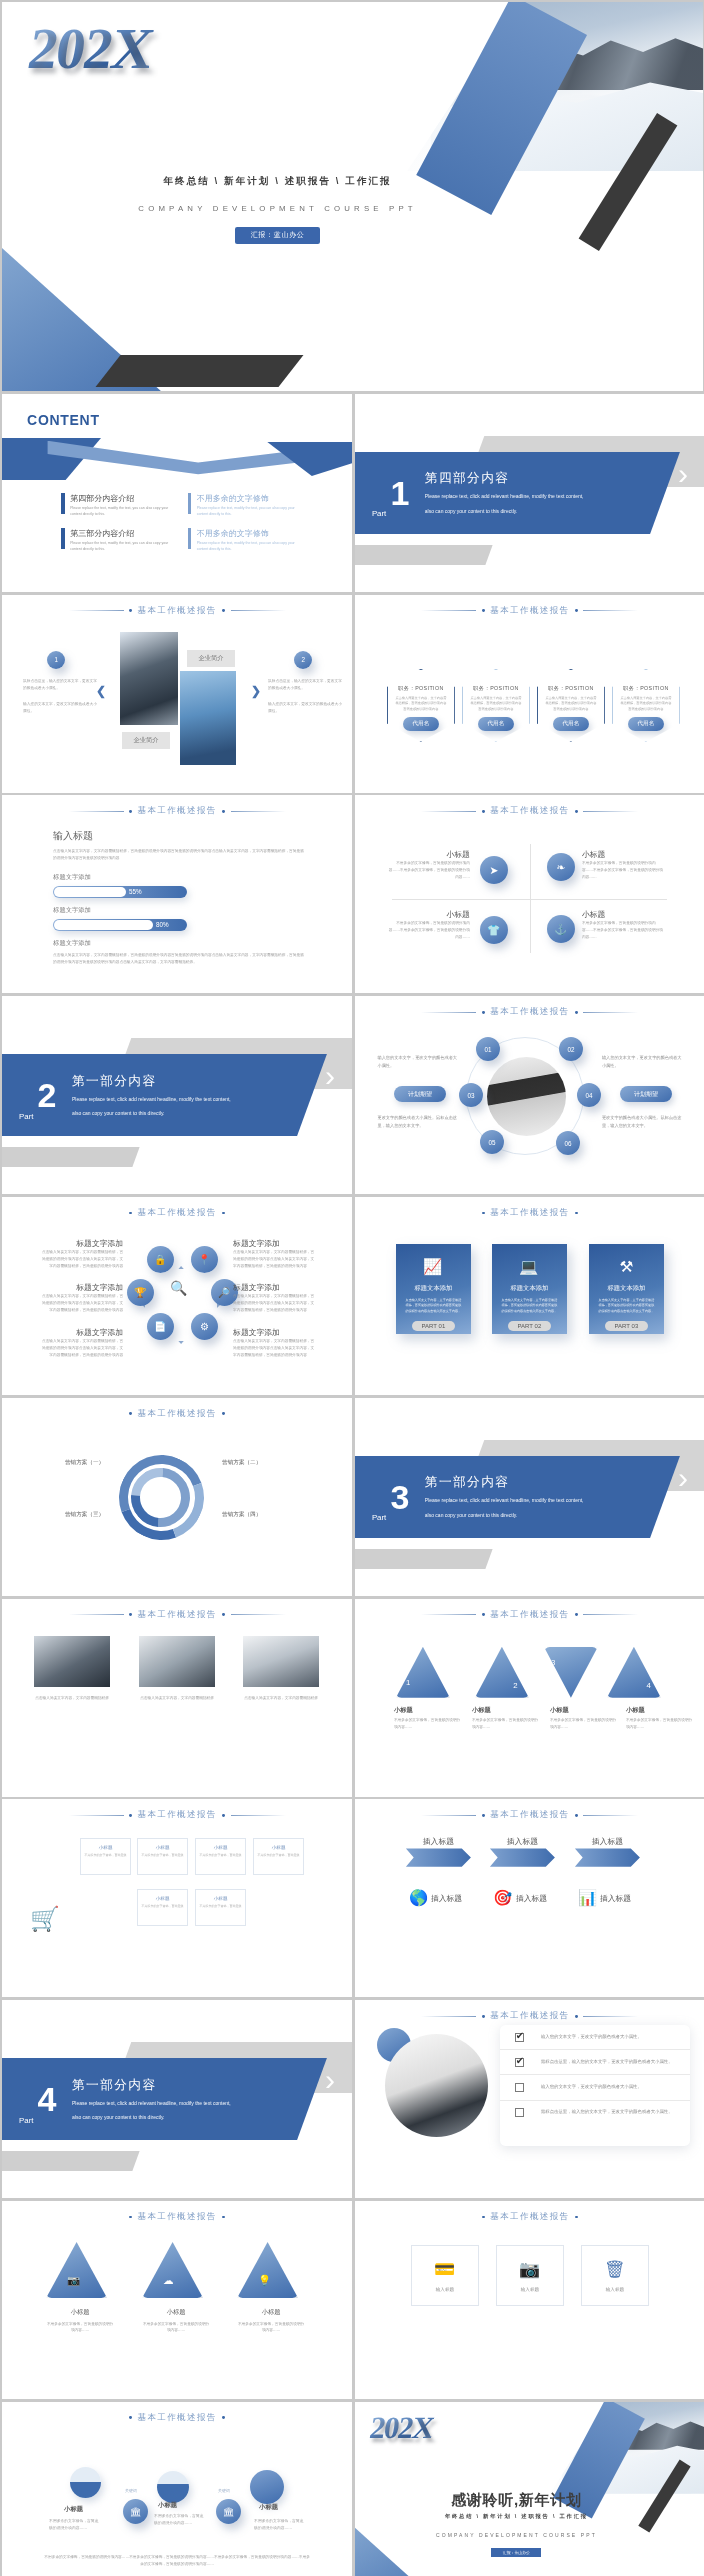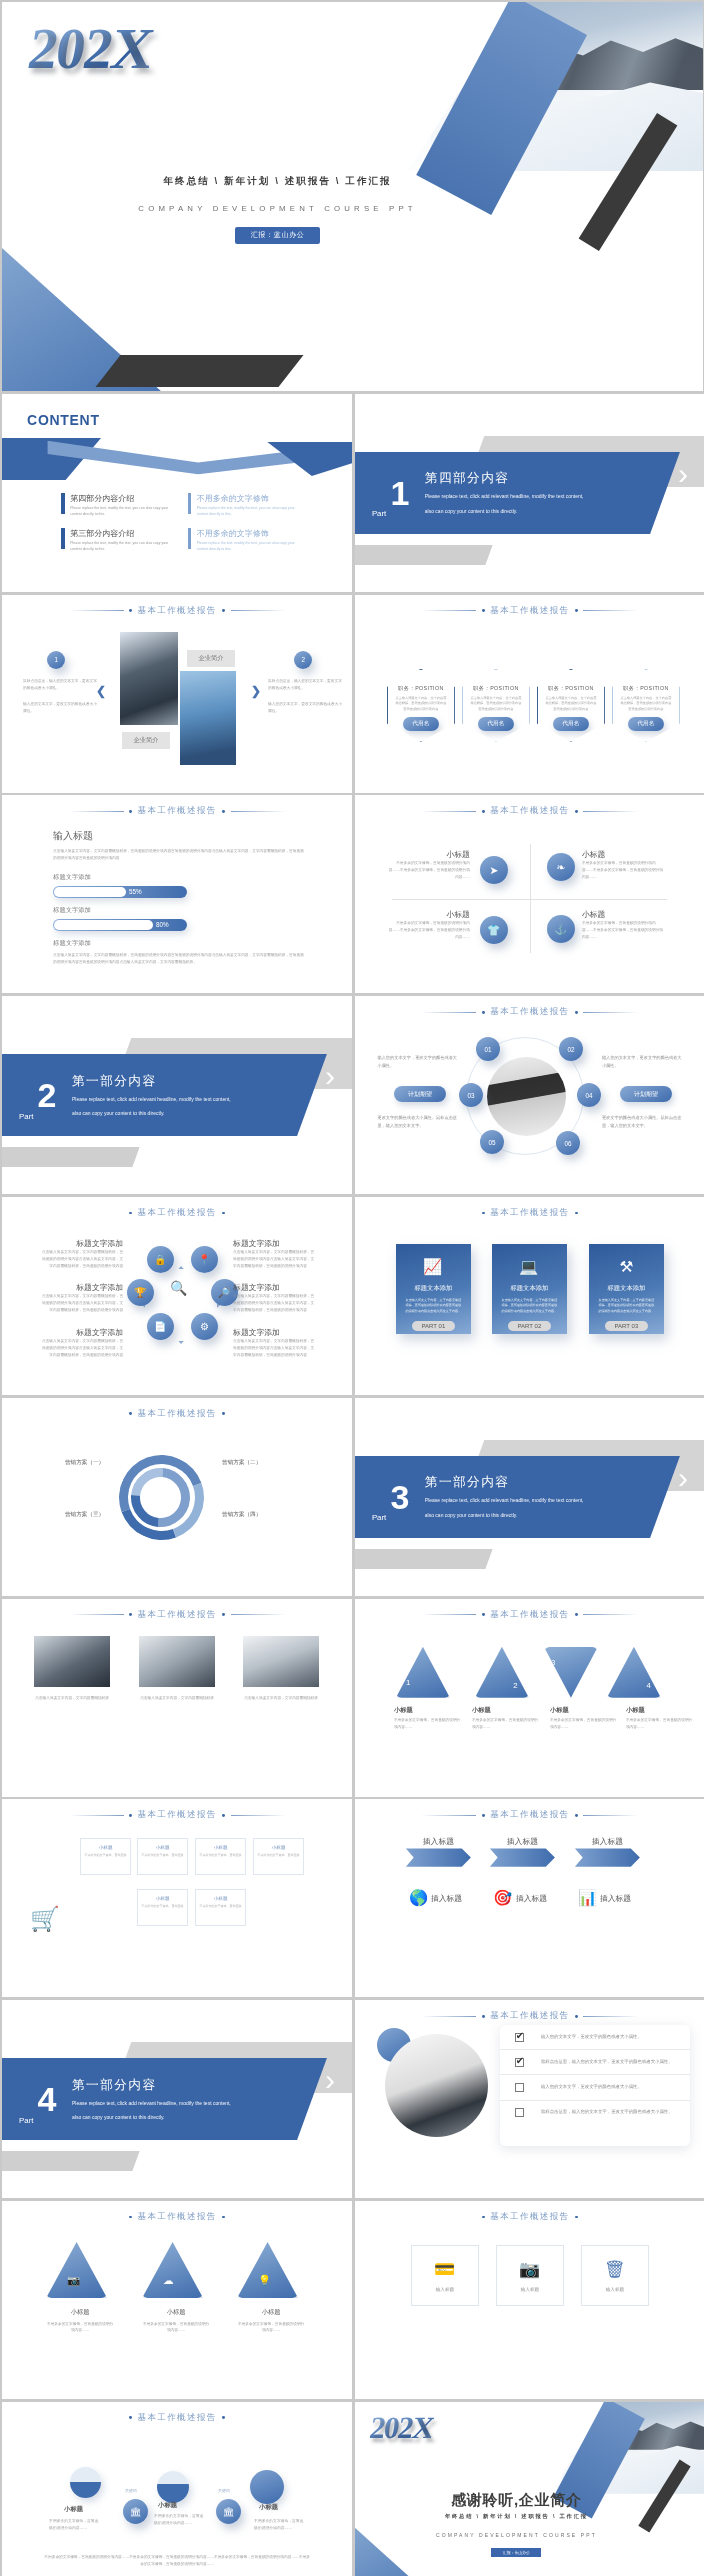--- a/index.html
+++ b/index.html
@@ -890,21 +890,21 @@
       <div class="cover-photo" style="width:155px;height:92px">
         <div class="ridge"></div>
           <div class="snow"></div>
       </div>
       <div class="cover-blue-band" style="right:55px;width:44px;height:113px;top:-4.2px"></div>
       <div class="cover-blue-tri" style="left:-14px;bottom:-17px;width:113px;height:113px"></div>
 
       <div class="cover-dark2" style="right:34px;top:55px;width:12.7px;height:78px"></div>
       <div class="year-logo" style="left:15.5px;top:8.5px;font-size:31px;text-shadow:2.8px 3.5px 3.5px rgba(90,95,105,.45)">202X</div>
       <div class="end-center" style="left:56px;top:89px;width:211px">
-        <div class="end-title" style="font-size:15px">感谢聆听,企业简介</div>
+        <div class="end-title" style="font-size:15px">感谢聆听,新年计划</div>
         <div class="end-sub" style="font-size:5.3px">年终总结 \ 新年计划 \ 述职报告 \ 工作汇报</div>
         <div class="end-en" style="font-size:5px;letter-spacing:2.1px">COMPANY DEVELOPMENT COURSE PPT</div>
         <div class="end-badge" style="font-size:3.9px">汇报：蓝山办公</div>
       </div>
     </div>
   </div>
 
 </div>
 
 

